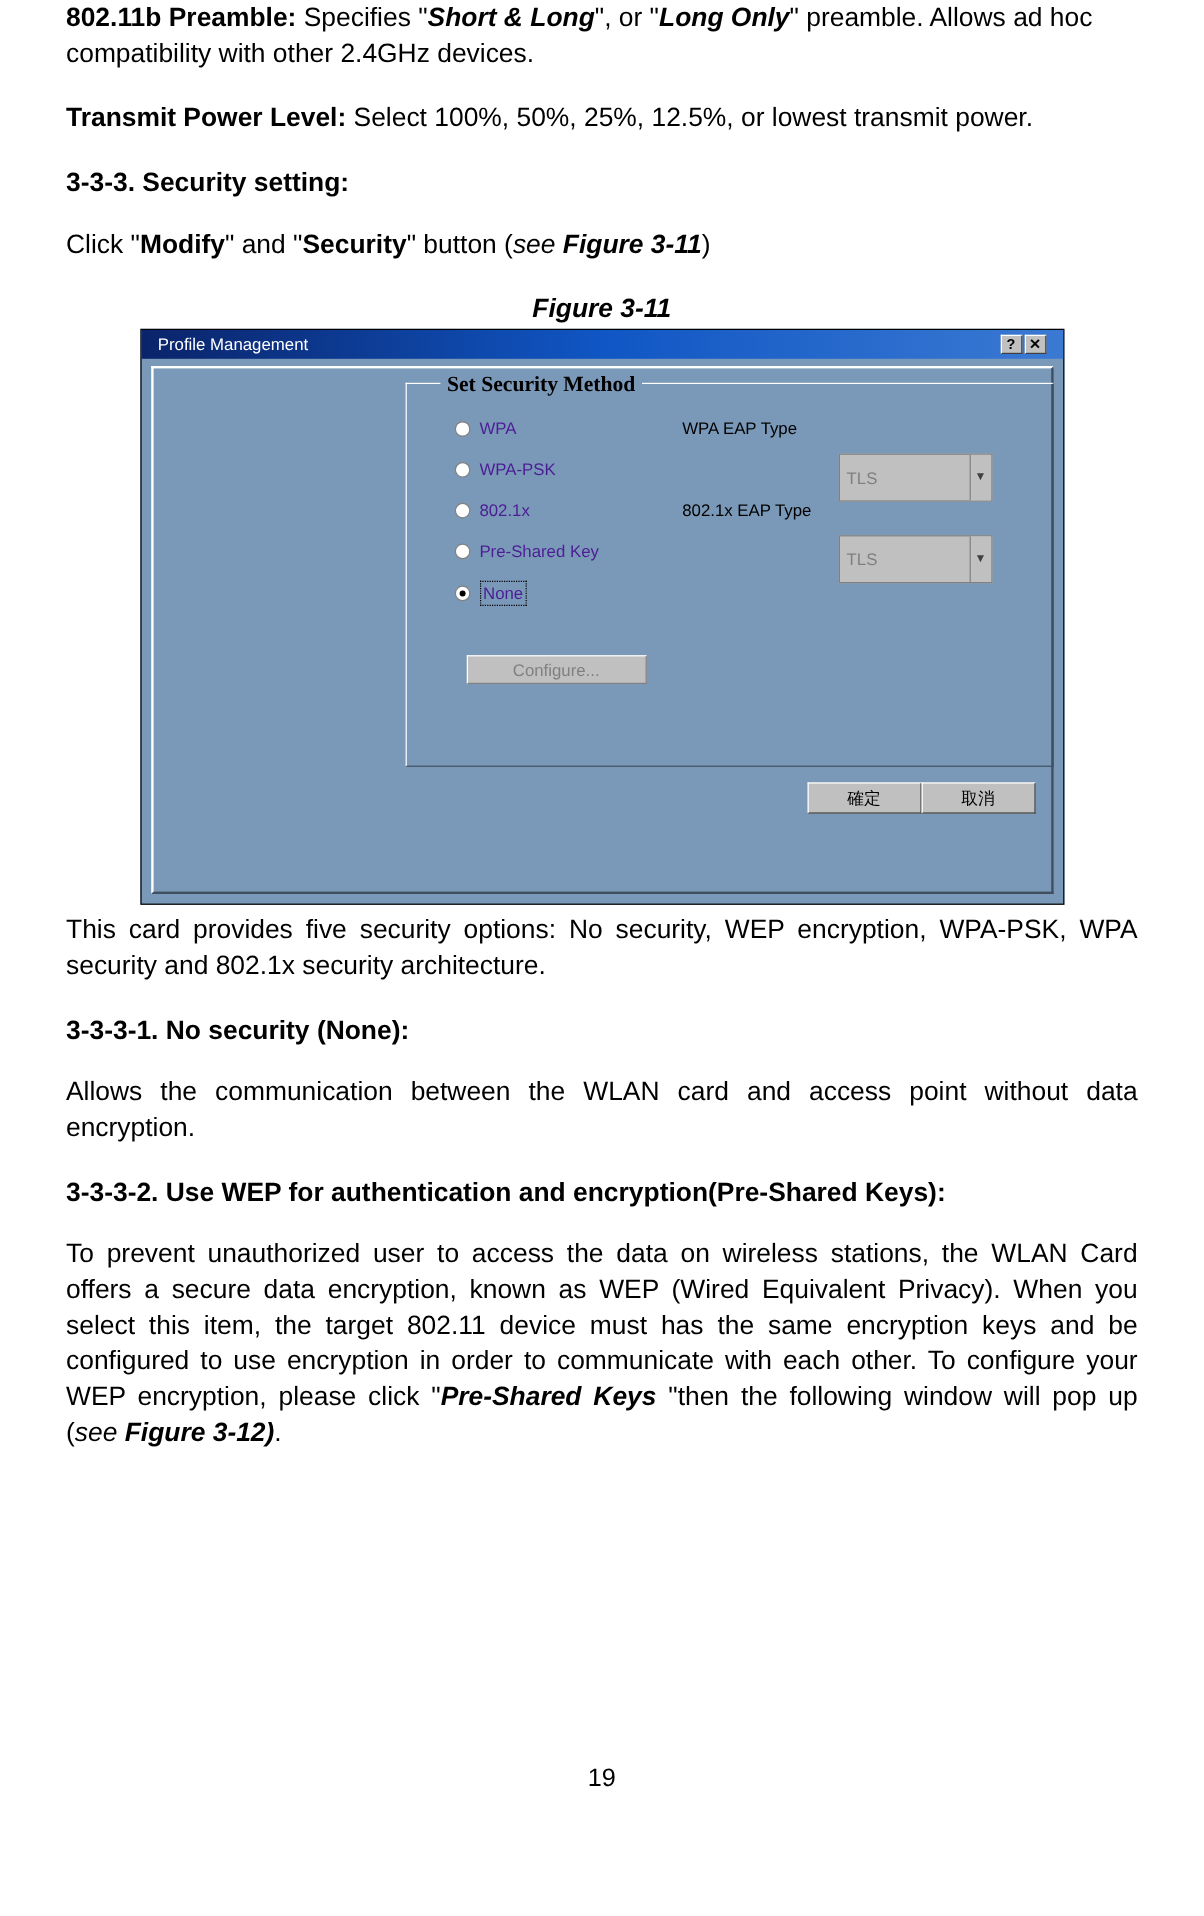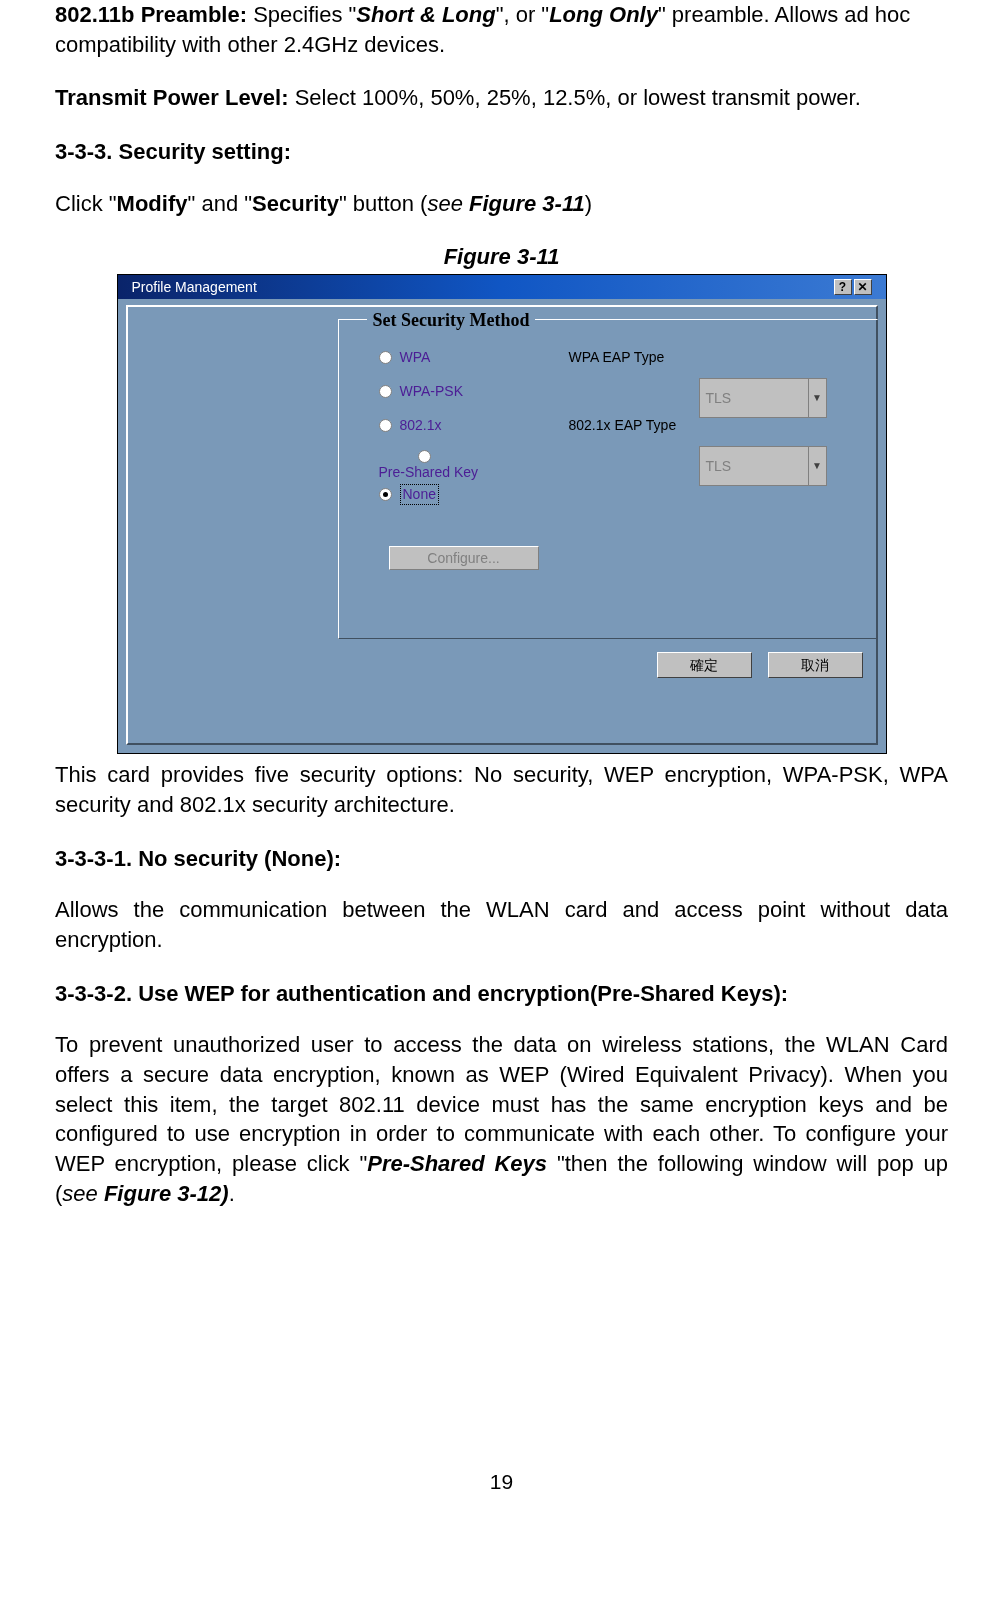--- a/index.html
+++ b/index.html
@@ -215,21 +215,21 @@
       display: flex;
       align-items: center;
       justify-content: center;
       font-size: 14px;
     }
     .bottom-buttons {
       position: absolute;
       right: 14px;
       bottom: -40px;
       display: flex;
-      gap: 16px;
+      gap: 0;
       margin-top: 48px;
     }
     .bottom-btn {
       width: 95px;
       height: 26px;
       background: #c0c0c0;
       border: 1px solid #fff;
       border-right-color: #404040;
       border-bottom-color: #404040;
       color: #000;
@@ -288,21 +288,21 @@
           <div class="radio-row" style="top:96px;left:40px;">
             <span class="radio-circle"></span>
             <span>802.1x</span>
           </div>
           <div class="eap-label" style="top:96px;left:230px;">802.1x EAP Type</div>
           <div class="combo" style="top:92px;left:360px;">
             <span class="combo-text">TLS</span>
             <span class="combo-arrow">▼</span>
           </div>
 
-          <div class="radio-row" style="top:130px;left:40px;flex-direction:column;">
+          <div class="radio-row" style="top:130px;left:40px;">
             <span class="radio-circle"></span>
             <span>Pre-Shared Key</span>
           </div>
 
           <div class="radio-row" style="top:164px;left:40px;">
             <span class="radio-circle">
                 <span class="radio-dot"></span>
               </span>
             <span class="none-box">None</span>
           </div>

